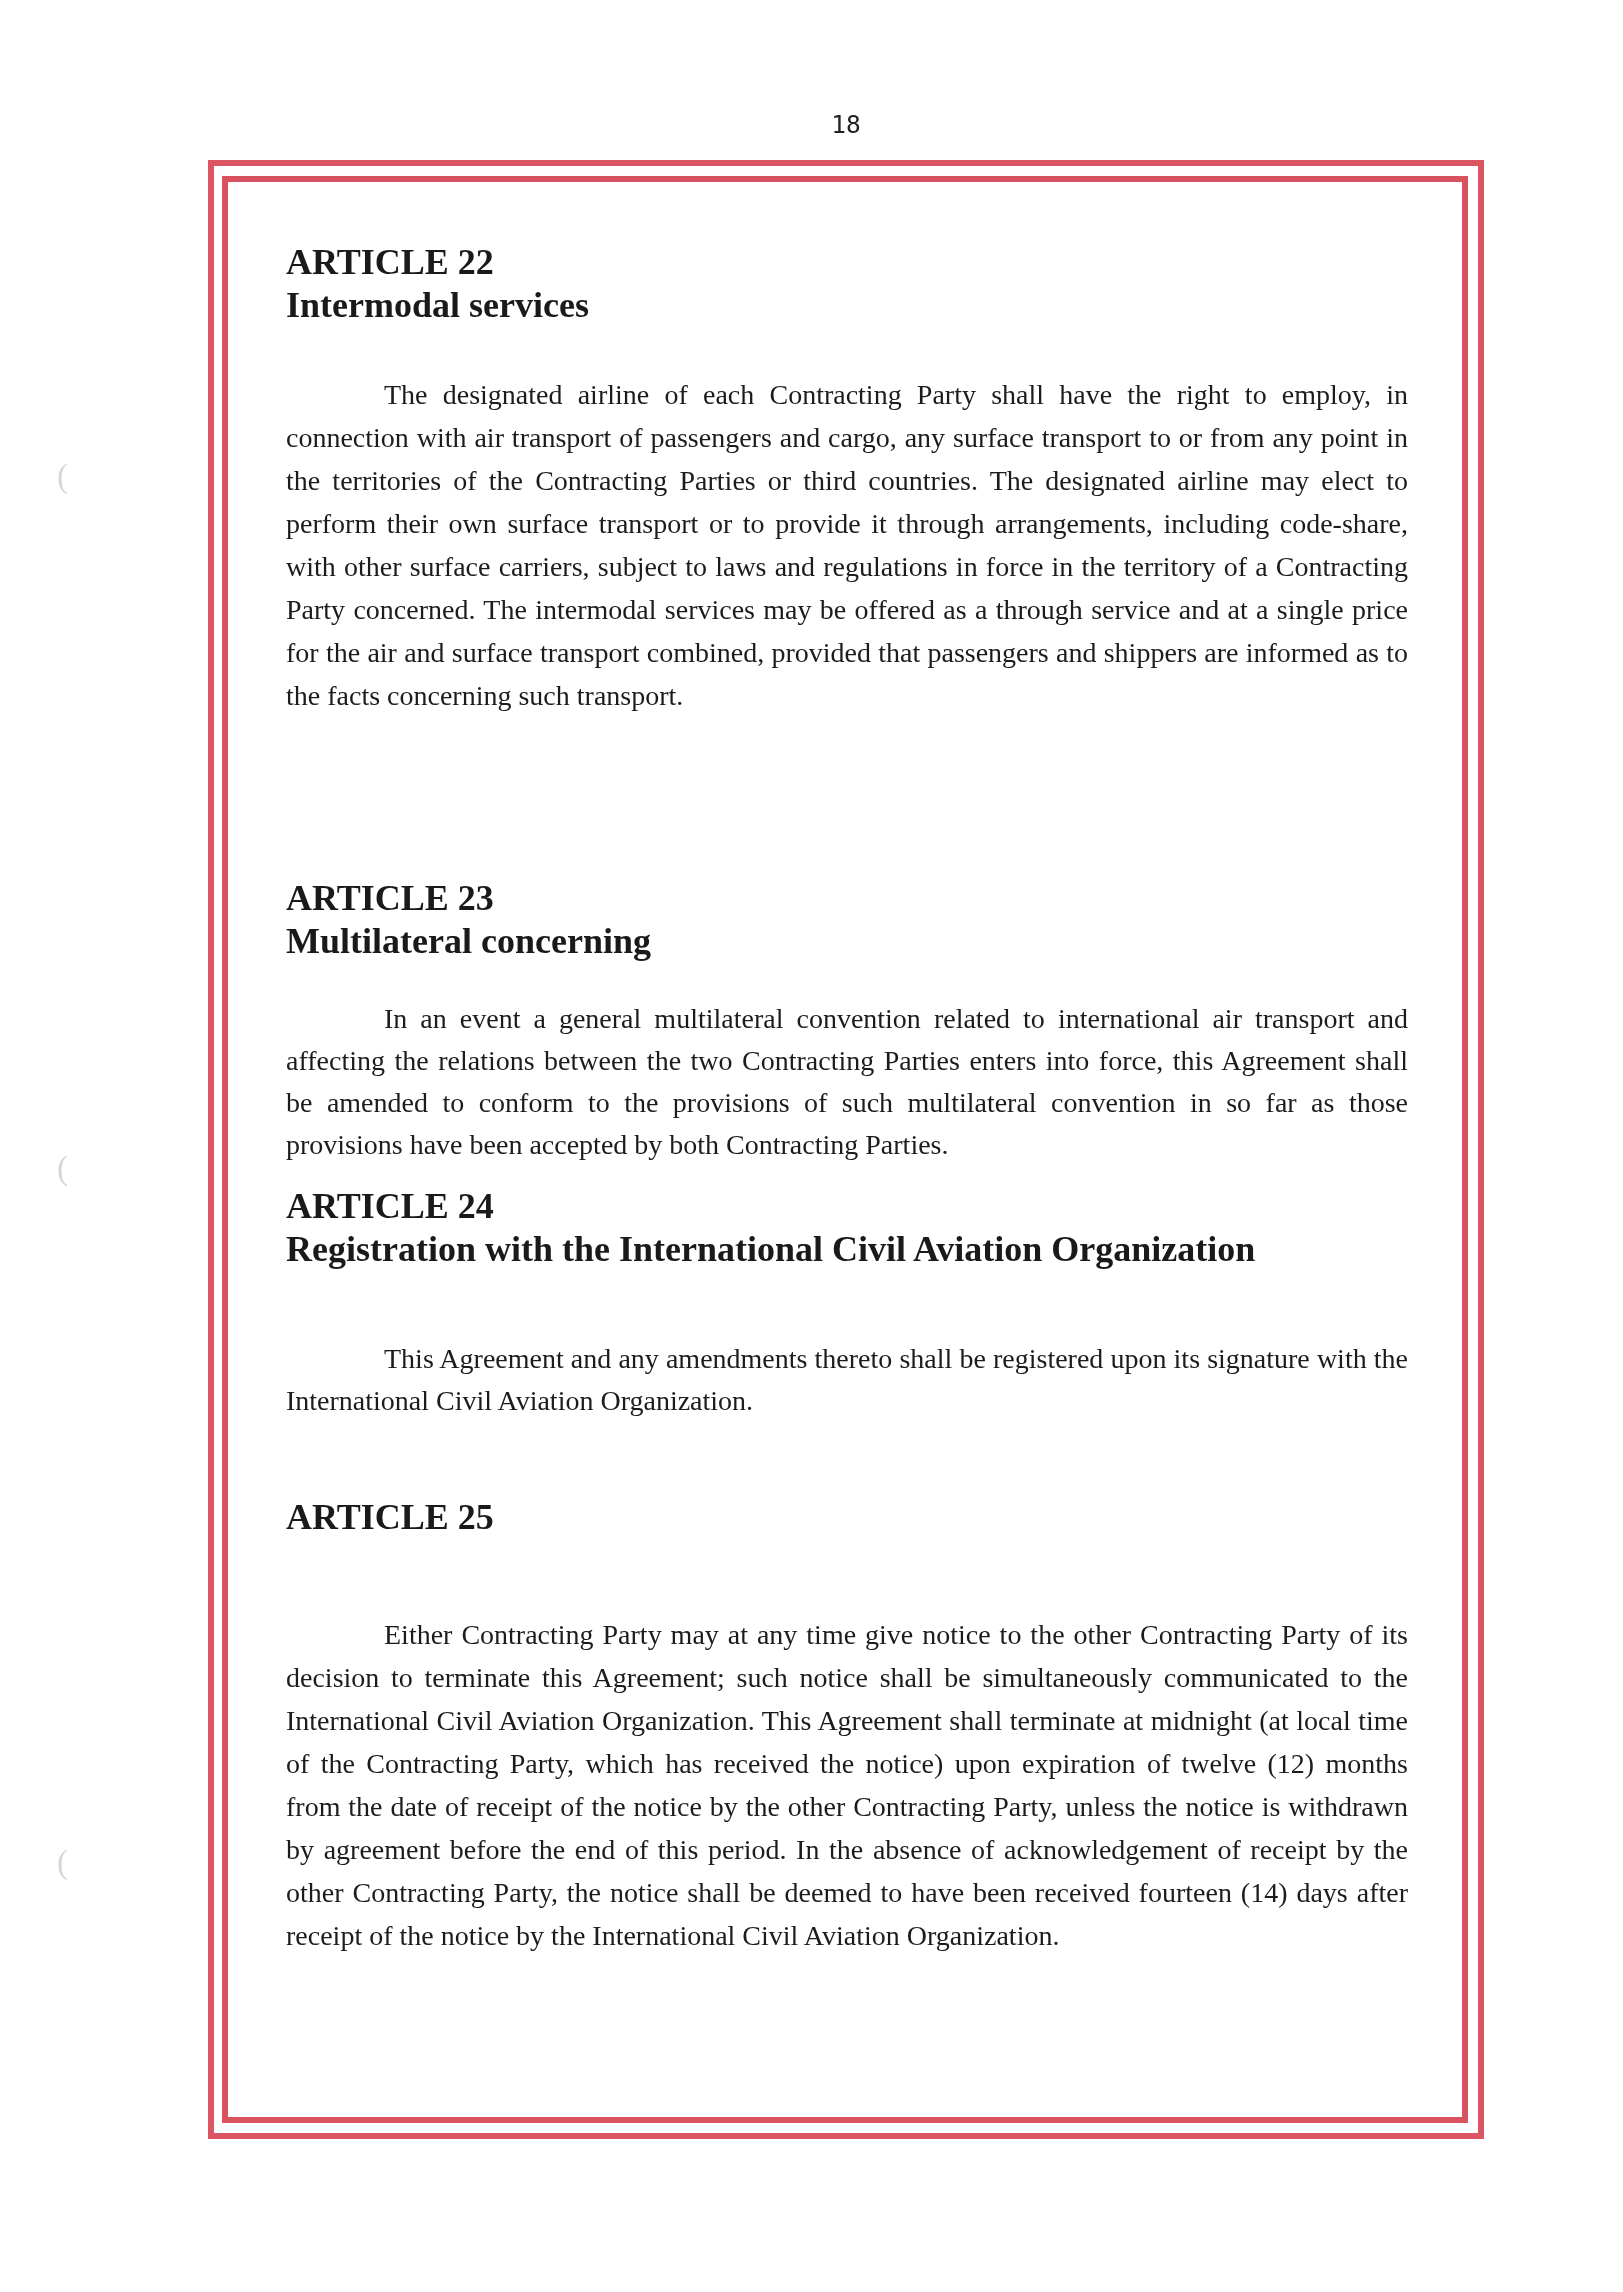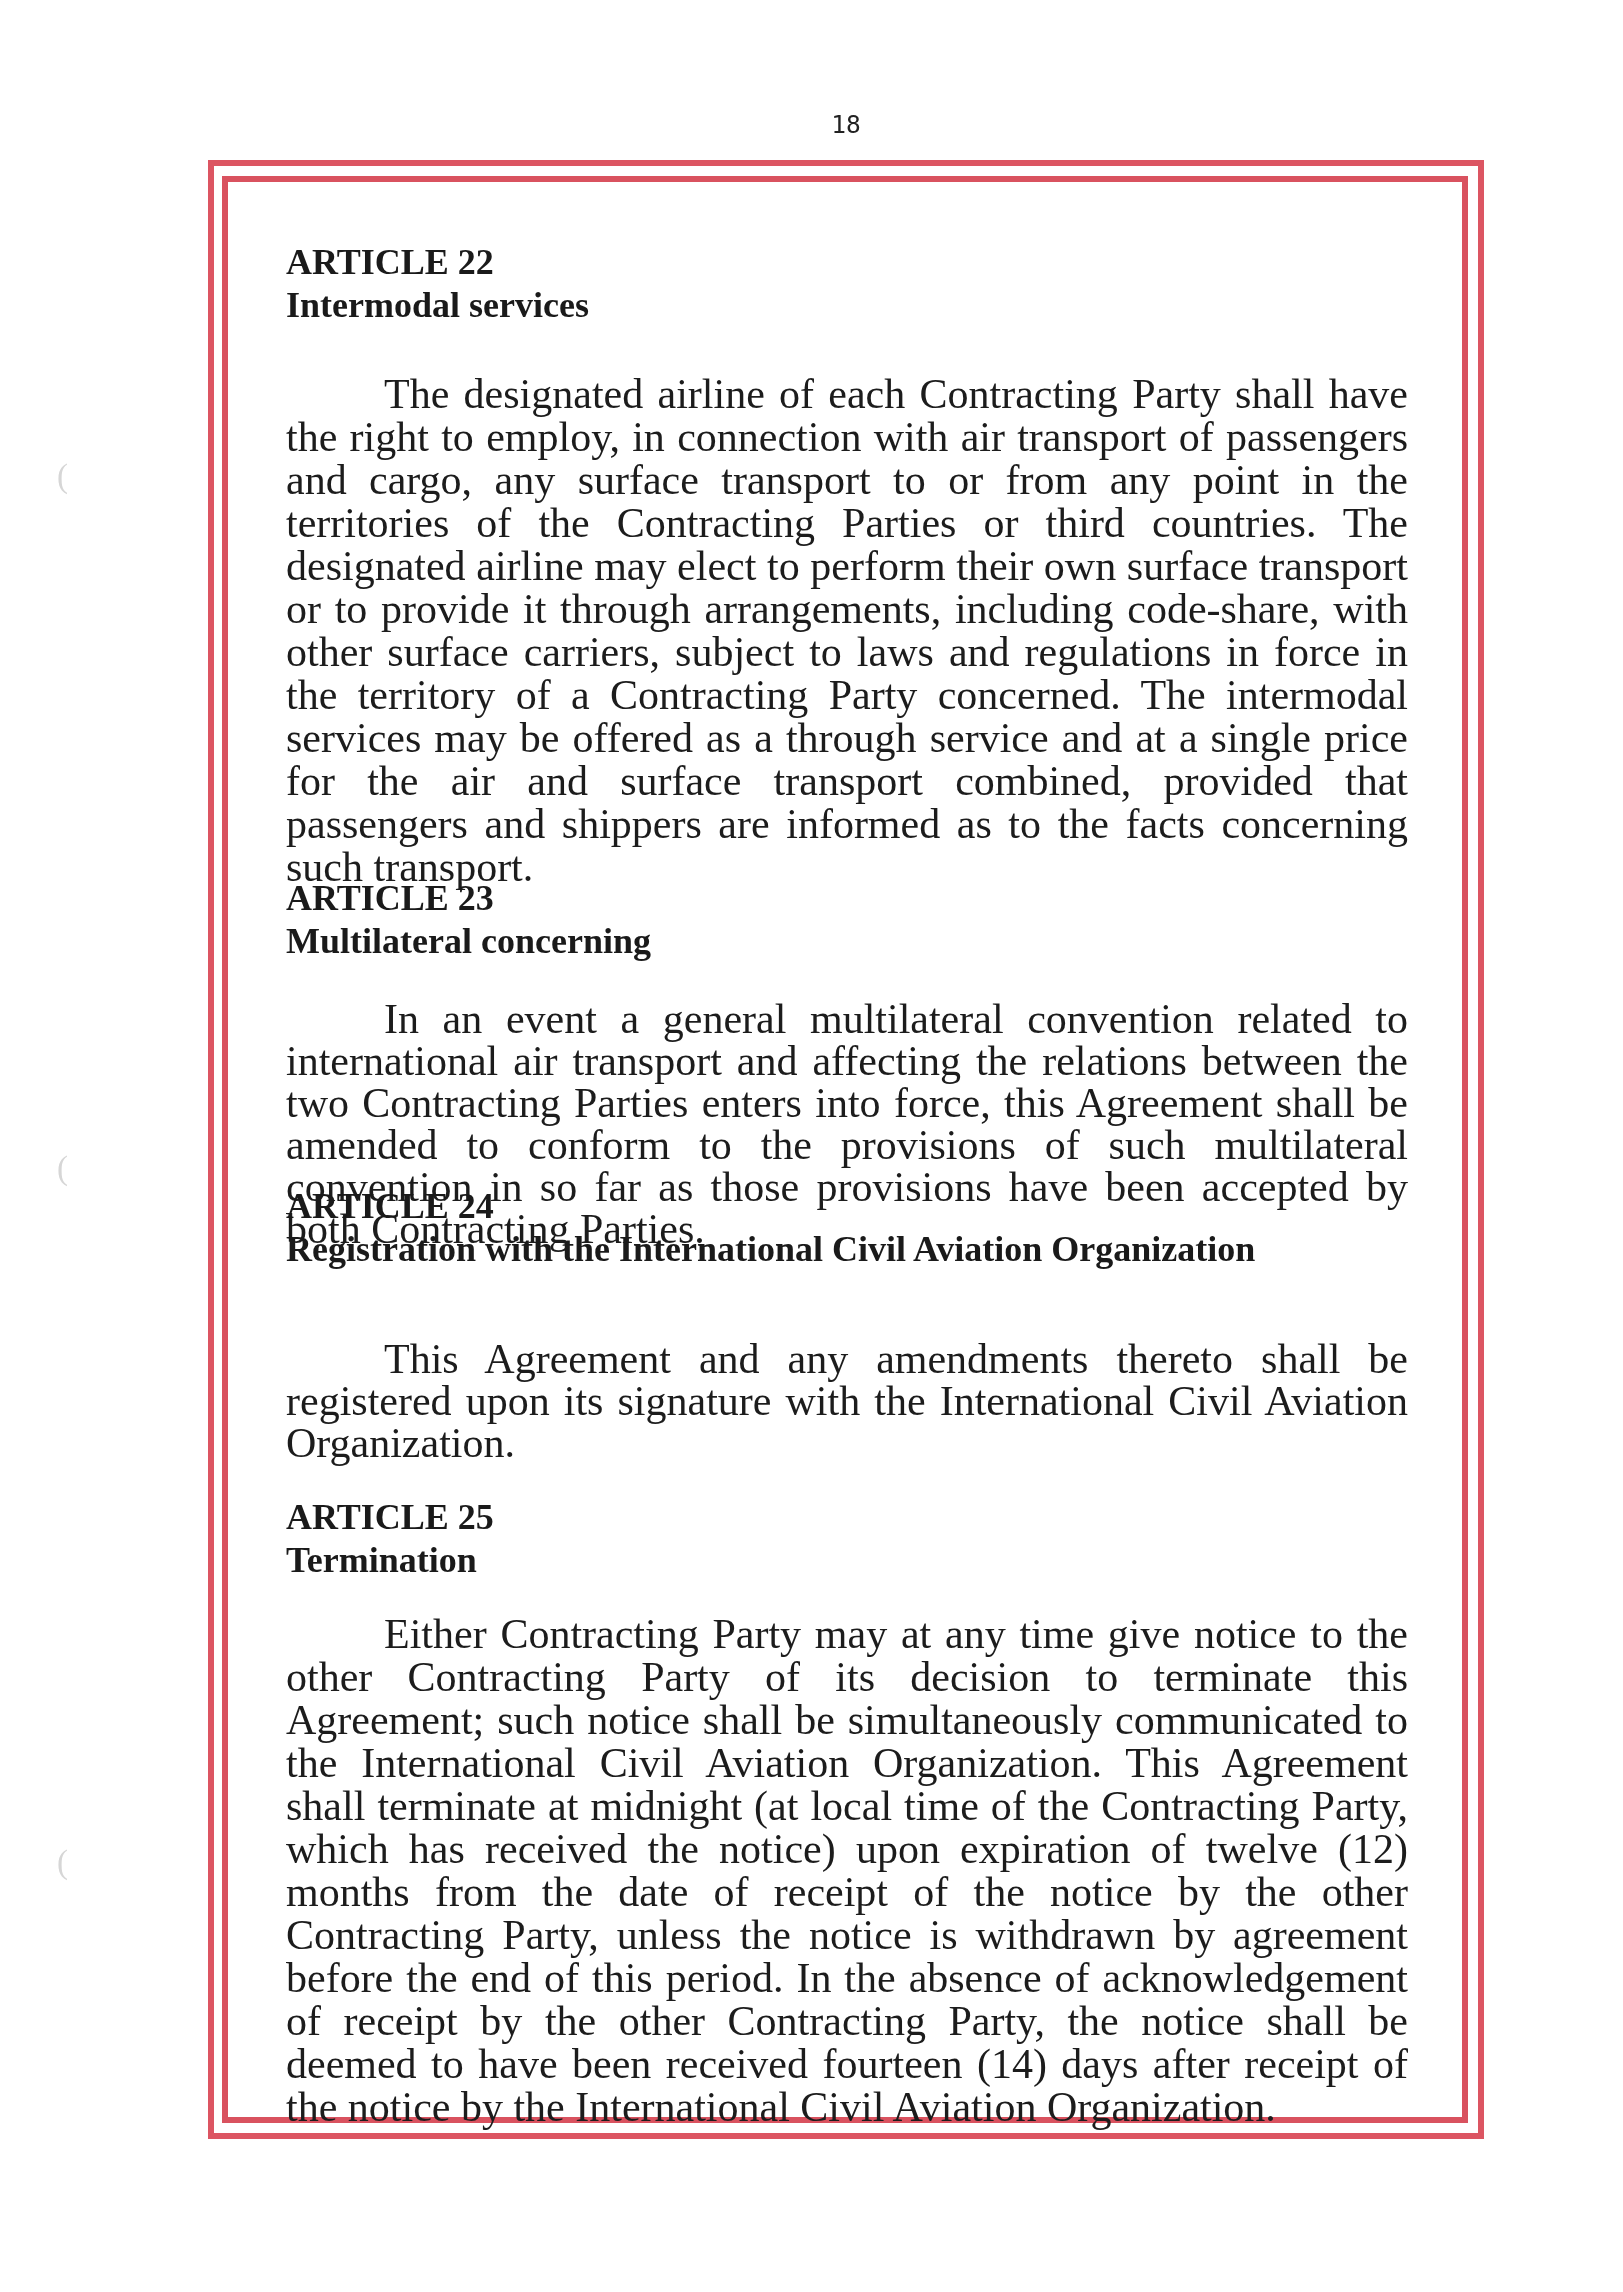--- a/index.html
+++ b/index.html
@@ -62,21 +62,21 @@
       font-weight: bold;
       font-size: 36px;
       line-height: 43px;
       color: #1a1a1a;
     }
     .para {
       position: absolute;
       left: 286px;
       width: 1122px;
       margin: 0;
-      font-size: 42px;
+      font-size: 28px;
       line-height: 43px;
       text-align: justify;
       text-indent: 98px;
       color: #1c1c1c;
     }
     .heading .line, .para { display: block; }
   </style>
 </head>
 <body>
 
@@ -109,17 +109,16 @@
   <div class="heading" style="top:1185px;">
     <span class="line">ARTICLE 24</span>
     <span class="line">Registration with the International Civil Aviation Organization</span>
   </div>
   <p class="para" style="top:1338px;line-height:42px;">This Agreement and any amendments thereto shall be registered upon its signature with the International Civil Aviation Organization.</p>
 </section>
 
 <section>
   <div class="heading" style="top:1496px;">
     <span class="line">ARTICLE 25</span>
-    <span class="line">Termination</span>
   </div>
   <p class="para" style="top:1613px;">Either Contracting Party may at any time give notice to the other Contracting Party of its decision to terminate this Agreement; such notice shall be simultaneously communicated to the International Civil Aviation Organization. This Agreement shall terminate at midnight (at local time of the Contracting Party, which has received the notice) upon expiration of twelve (12) months from the date of receipt of the notice by the other Contracting Party, unless the notice is withdrawn by agreement before the end of this period. In the absence of acknowledgement of receipt by the other Contracting Party, the notice shall be deemed to have been received fourteen (14) days after receipt of the notice by the International Civil Aviation Organization.</p>
 </section>
 
 
 </body></html>

